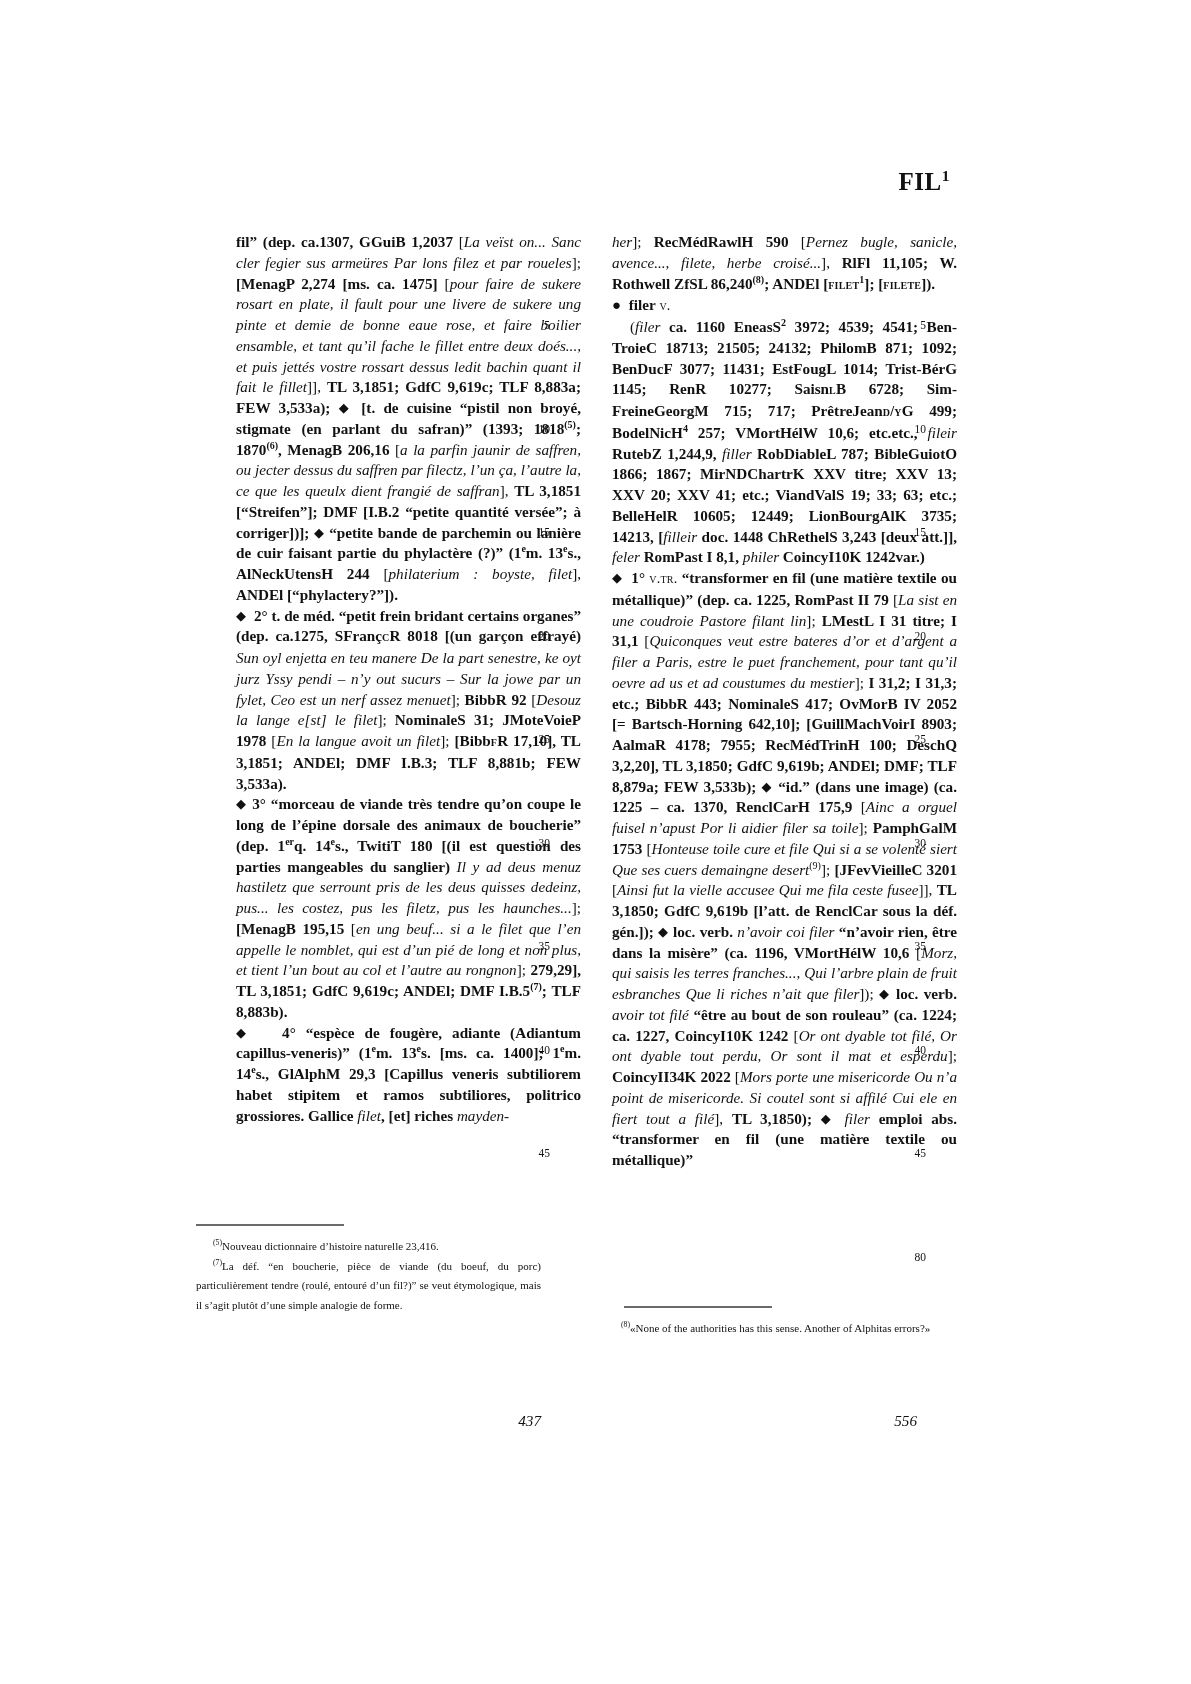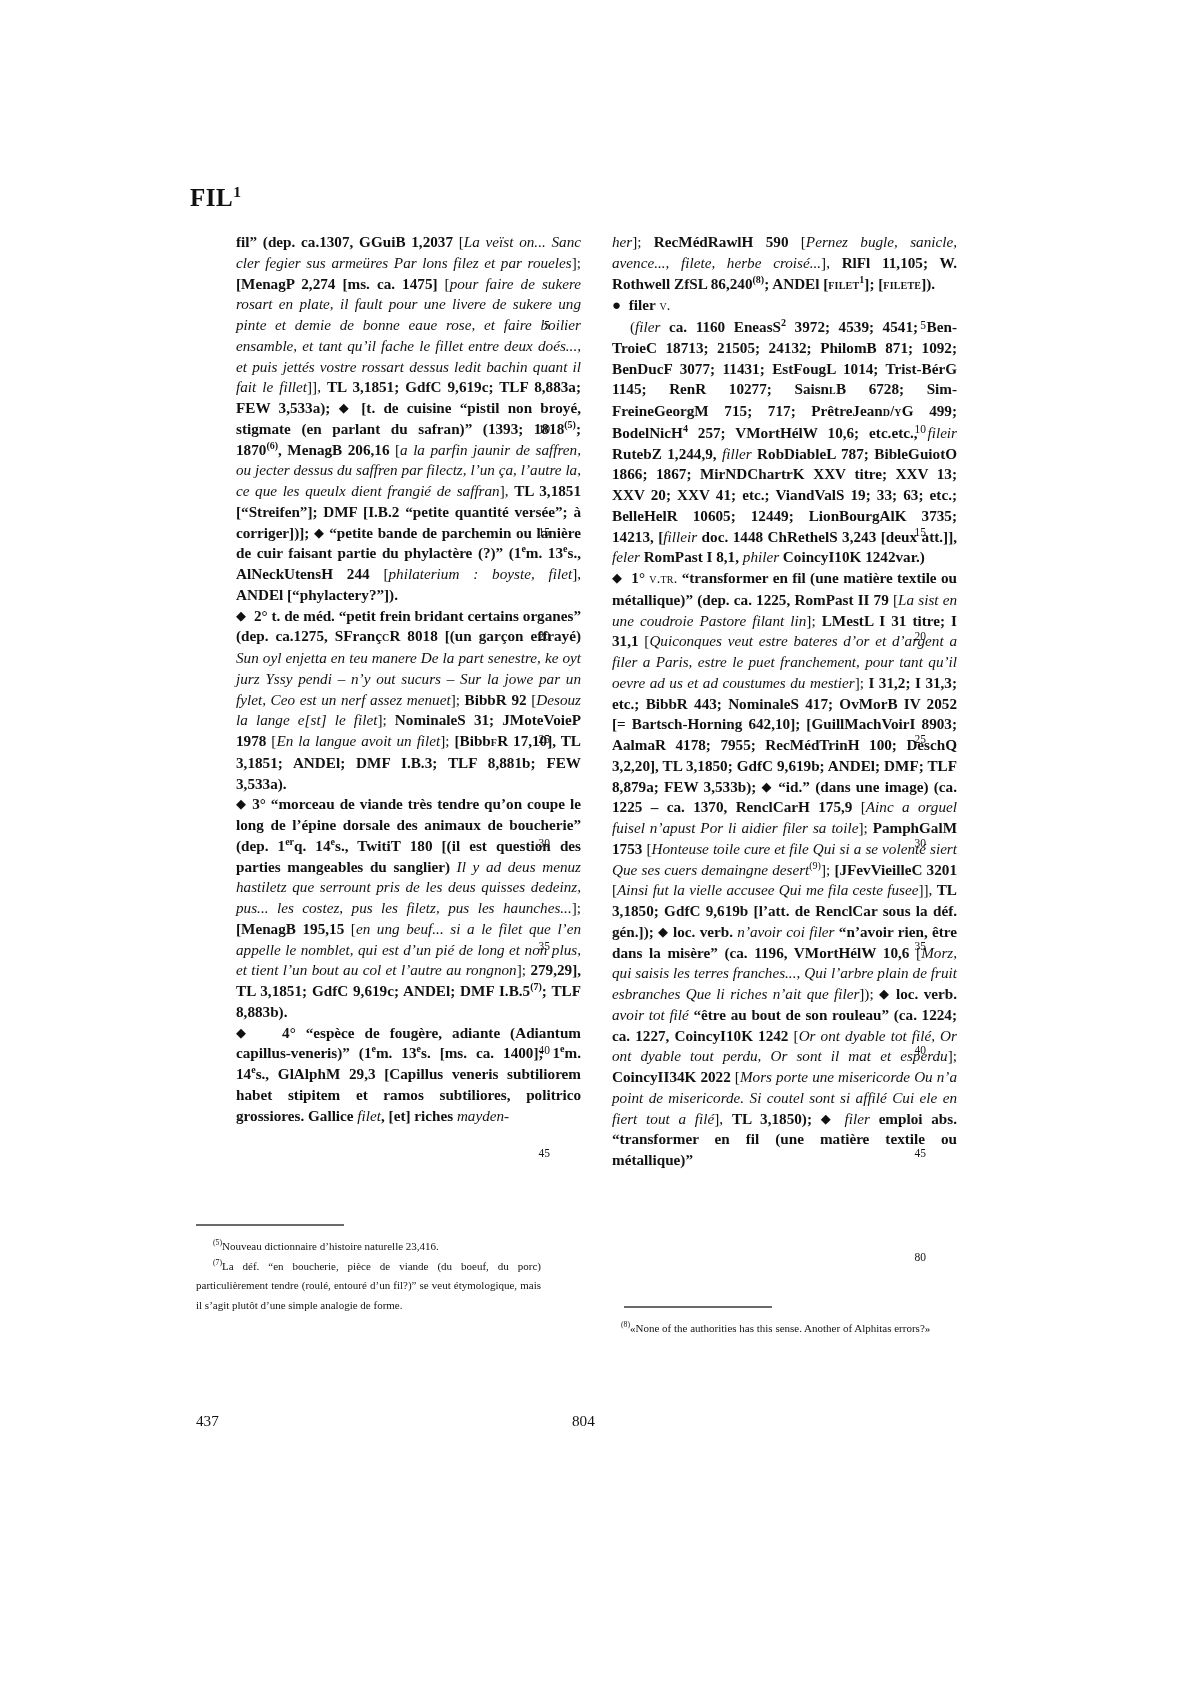--- a/index.html
+++ b/index.html
@@ -11,23 +11,23 @@
     overflow:hidden;
   }
   .page{
     position:absolute;
     left:0;top:0;
     width:1191px;height:1684px;
   }
   
   .runhead{
     position:absolute;
-    left:190px;top:184px;
+    left:190px;top:168px;
     width:760px;
-    text-align:left;
+    text-align:right;
     font-size:25px;
     font-weight:bold;
     letter-spacing:.5px;
   }
   .runhead sup{font-size:.62em;vertical-align:super;font-weight:bold;}
 
   
   .columns{
     position:absolute;
     left:0;top:232px;
@@ -91,21 +91,22 @@
     text-align:justify;
   }
   .fnblock p{margin:0;text-indent:17px;}
   .fnblock sup{font-size:.7em;}
 
   
   .folio{
     position:absolute;
     font-size:15.2px;
     width:345px;
-    text-align:left;
+    text-align:right;
+    font-style:italic;
   }
   .folio.left{left:196px;top:1412px;}
   .folio.right{left:572px;top:1412px;}
 </style>
 </head>
 <body>
 
 <div class="page">
 
   <div class="runhead">
@@ -158,15 +159,15 @@
   <div class="fnblock" style="left:196px;top:1237px;">
     <p><sup>(5)</sup>Nouveau dictionnaire d’histoire naturelle 23,416.</p>
     <p><sup>(7)</sup>La déf. “en boucherie, pièce de viande (du boeuf, du porc) particulièrement tendre (roulé, entouré d’un fil?)” se veut étymologique, mais il s’agit plutôt d’une simple analogie de forme.</p>
   </div>
 
   <div class="fnblock" style="left:572px;top:1319px;margin-left:32px;">
     <p><sup>(8)</sup>«None of the authorities has this sense. Another of Alphitas errors?»</p>
   </div>
 
   <div class="folio left">437</div>
-  <div class="folio right">804</div>
+  <div class="folio right">556</div>
 
 </div>
 
 </body></html>

